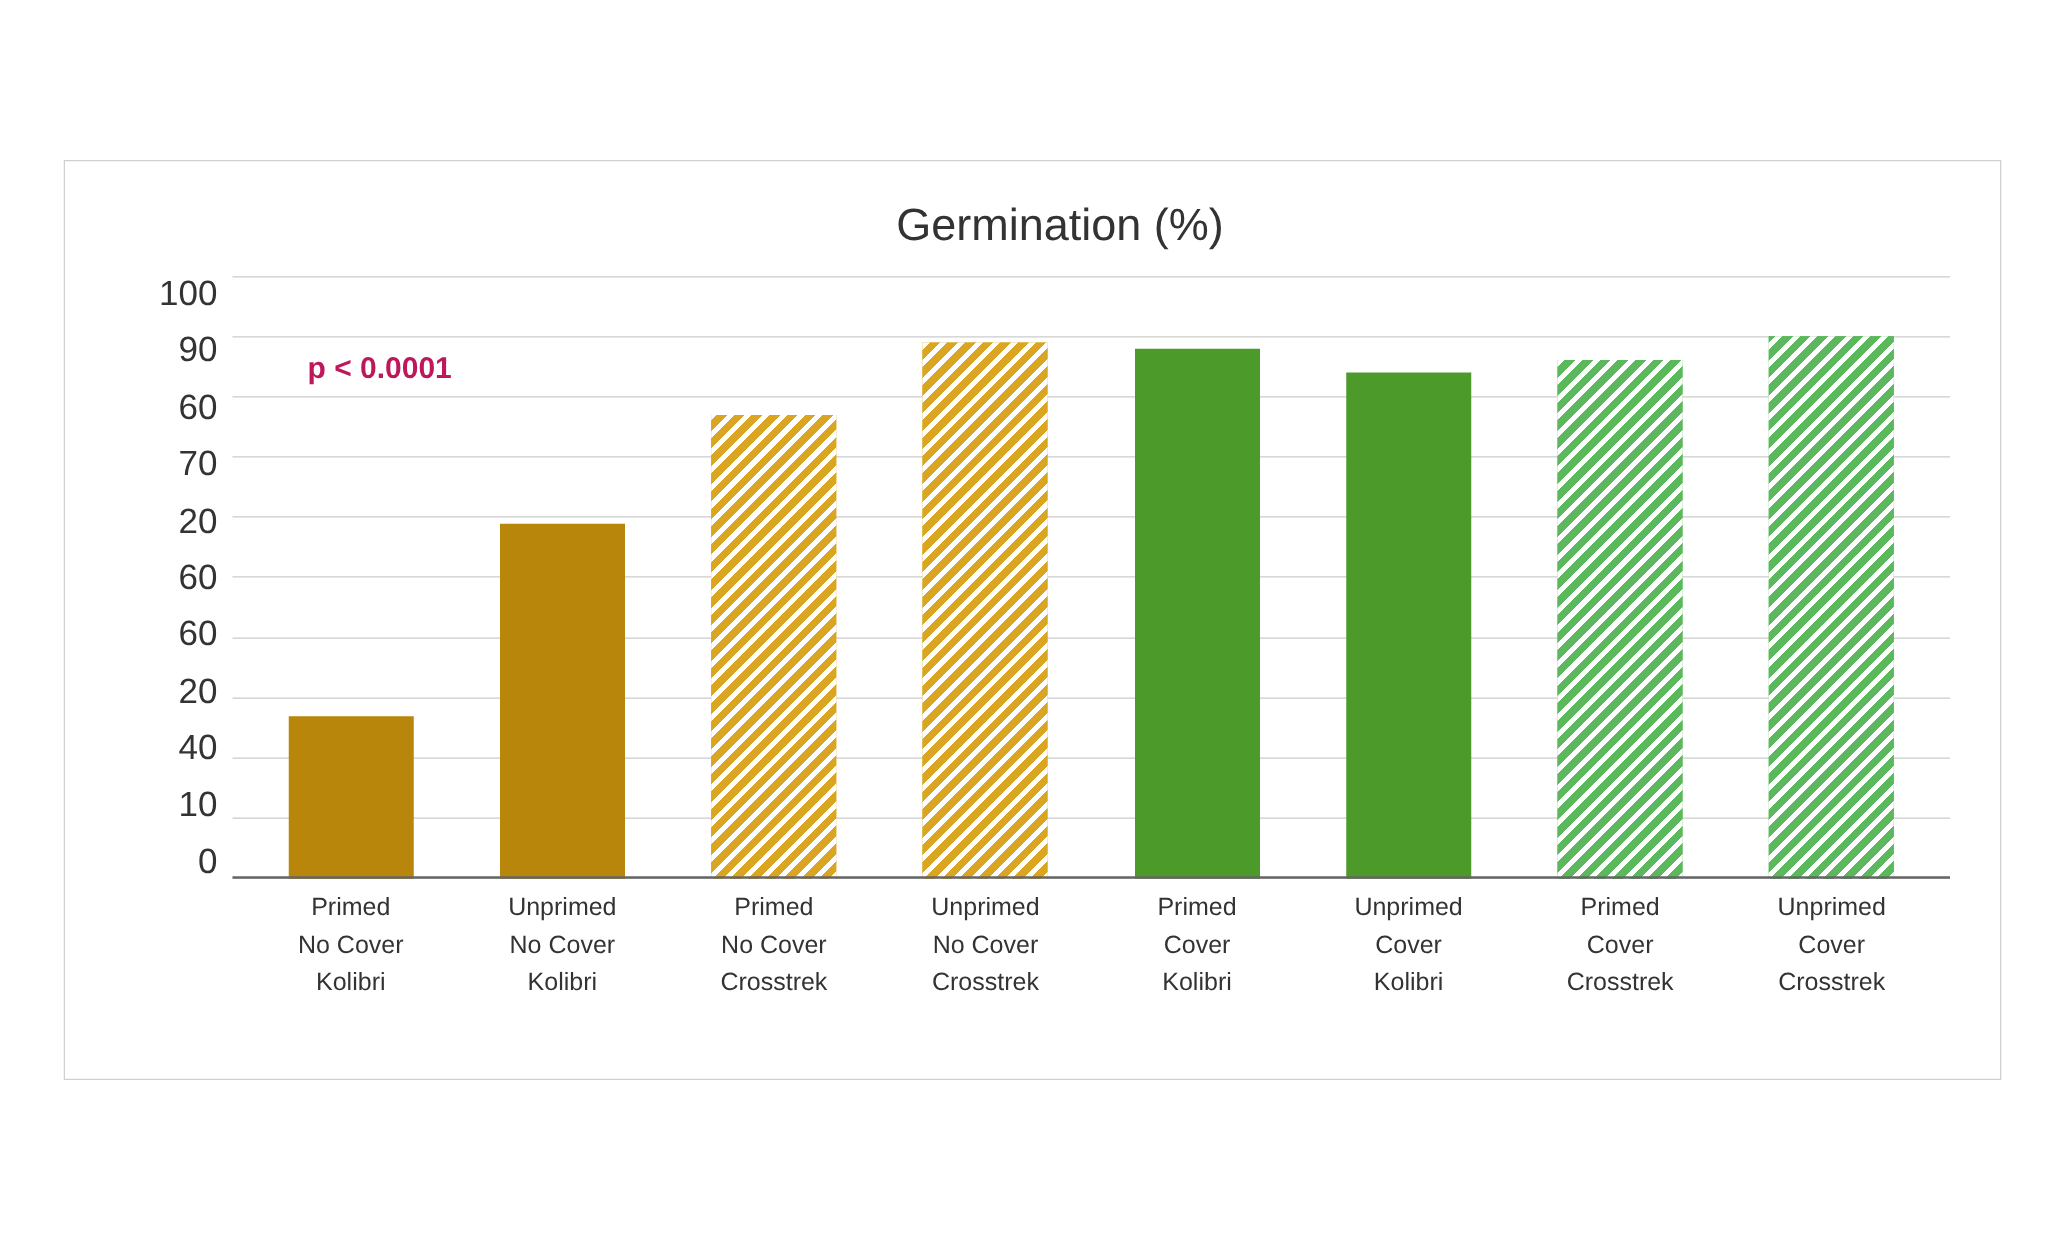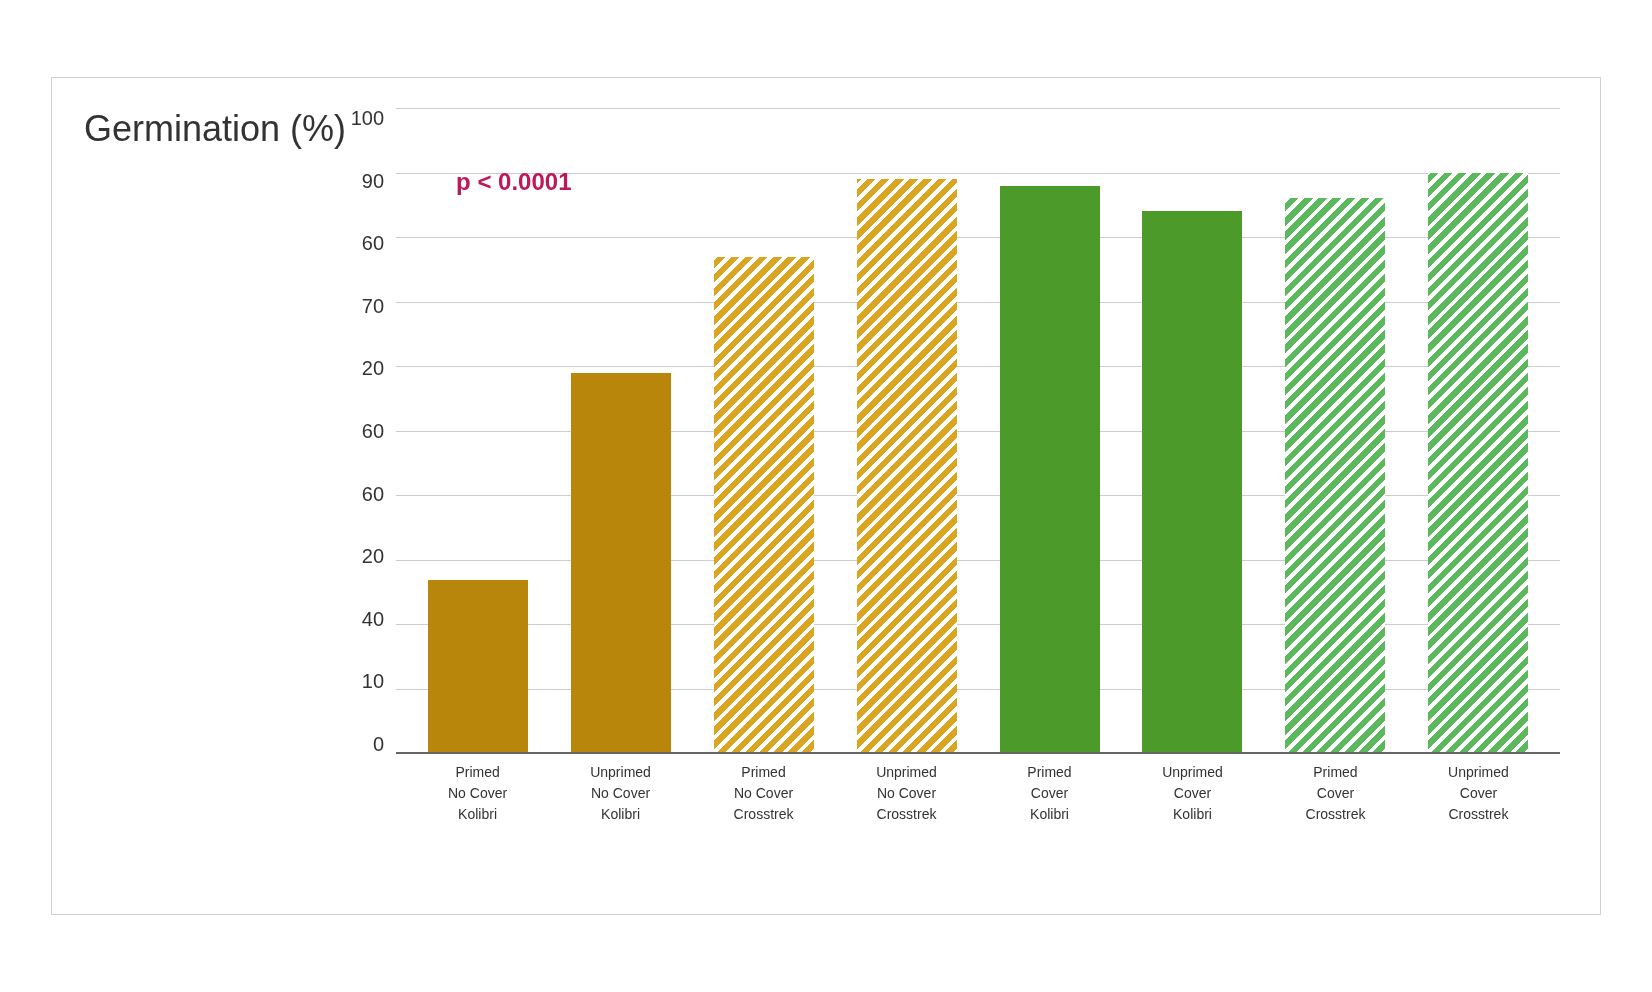--- a/index.html
+++ b/index.html
@@ -7,27 +7,27 @@
       width: 1652px;
       height: 992px;
       background: #ffffff;
       font-family: 'Segoe UI', Arial, sans-serif;
       display: flex;
       align-items: center;
       justify-content: center;
     }
     .chart-container {
       width: 1550px;
-      height: 838px;
+      height: 736px;
       background: #ffffff;
       border: 1px solid #d0d0d0;
-      padding: 30px 40px 20px 32px;
-      position: relative;
-      display: flex;
-      flex-direction: row;
+      padding: 30px 40px 20px 84px;
+      position: relative;
+      display: flex;
+      flex-direction: column;
     }
     .chart-title {
       text-align: center;
       font-size: 36px;
       font-weight: 500;
       color: #333;
       margin-bottom: 20px;
     }
     .chart-body {
       flex: 1;
@@ -38,21 +38,21 @@
     .y-axis {
       display: flex;
       flex-direction: column;
       justify-content: space-between;
       align-items: flex-end;
       padding-right: 12px;
       padding-bottom: 140px;
       width: 50px;
     }
     .y-label {
-      font-size: 20px;
+      font-size: 28px;
       color: #333;
       line-height: 1;
     }
     .plot-area {
       flex: 1;
       position: relative;
       display: flex;
       flex-direction: column;
     }
     .gridlines {
@@ -135,21 +135,21 @@
       height: 140px;
       display: flex;
       justify-content: space-around;
       padding: 0 10px;
       align-items: flex-start;
       padding-top: 8px;
     }
     .x-label {
       width: 120px;
       text-align: center;
-      font-size: 14px;
+      font-size: 20px;
       color: #333;
       line-height: 1.5;
     }
     .x-axis-line {
       position: absolute;
       bottom: 140px;
       left: 0;
       right: 0;
       height: 2px;
       background: #666;

